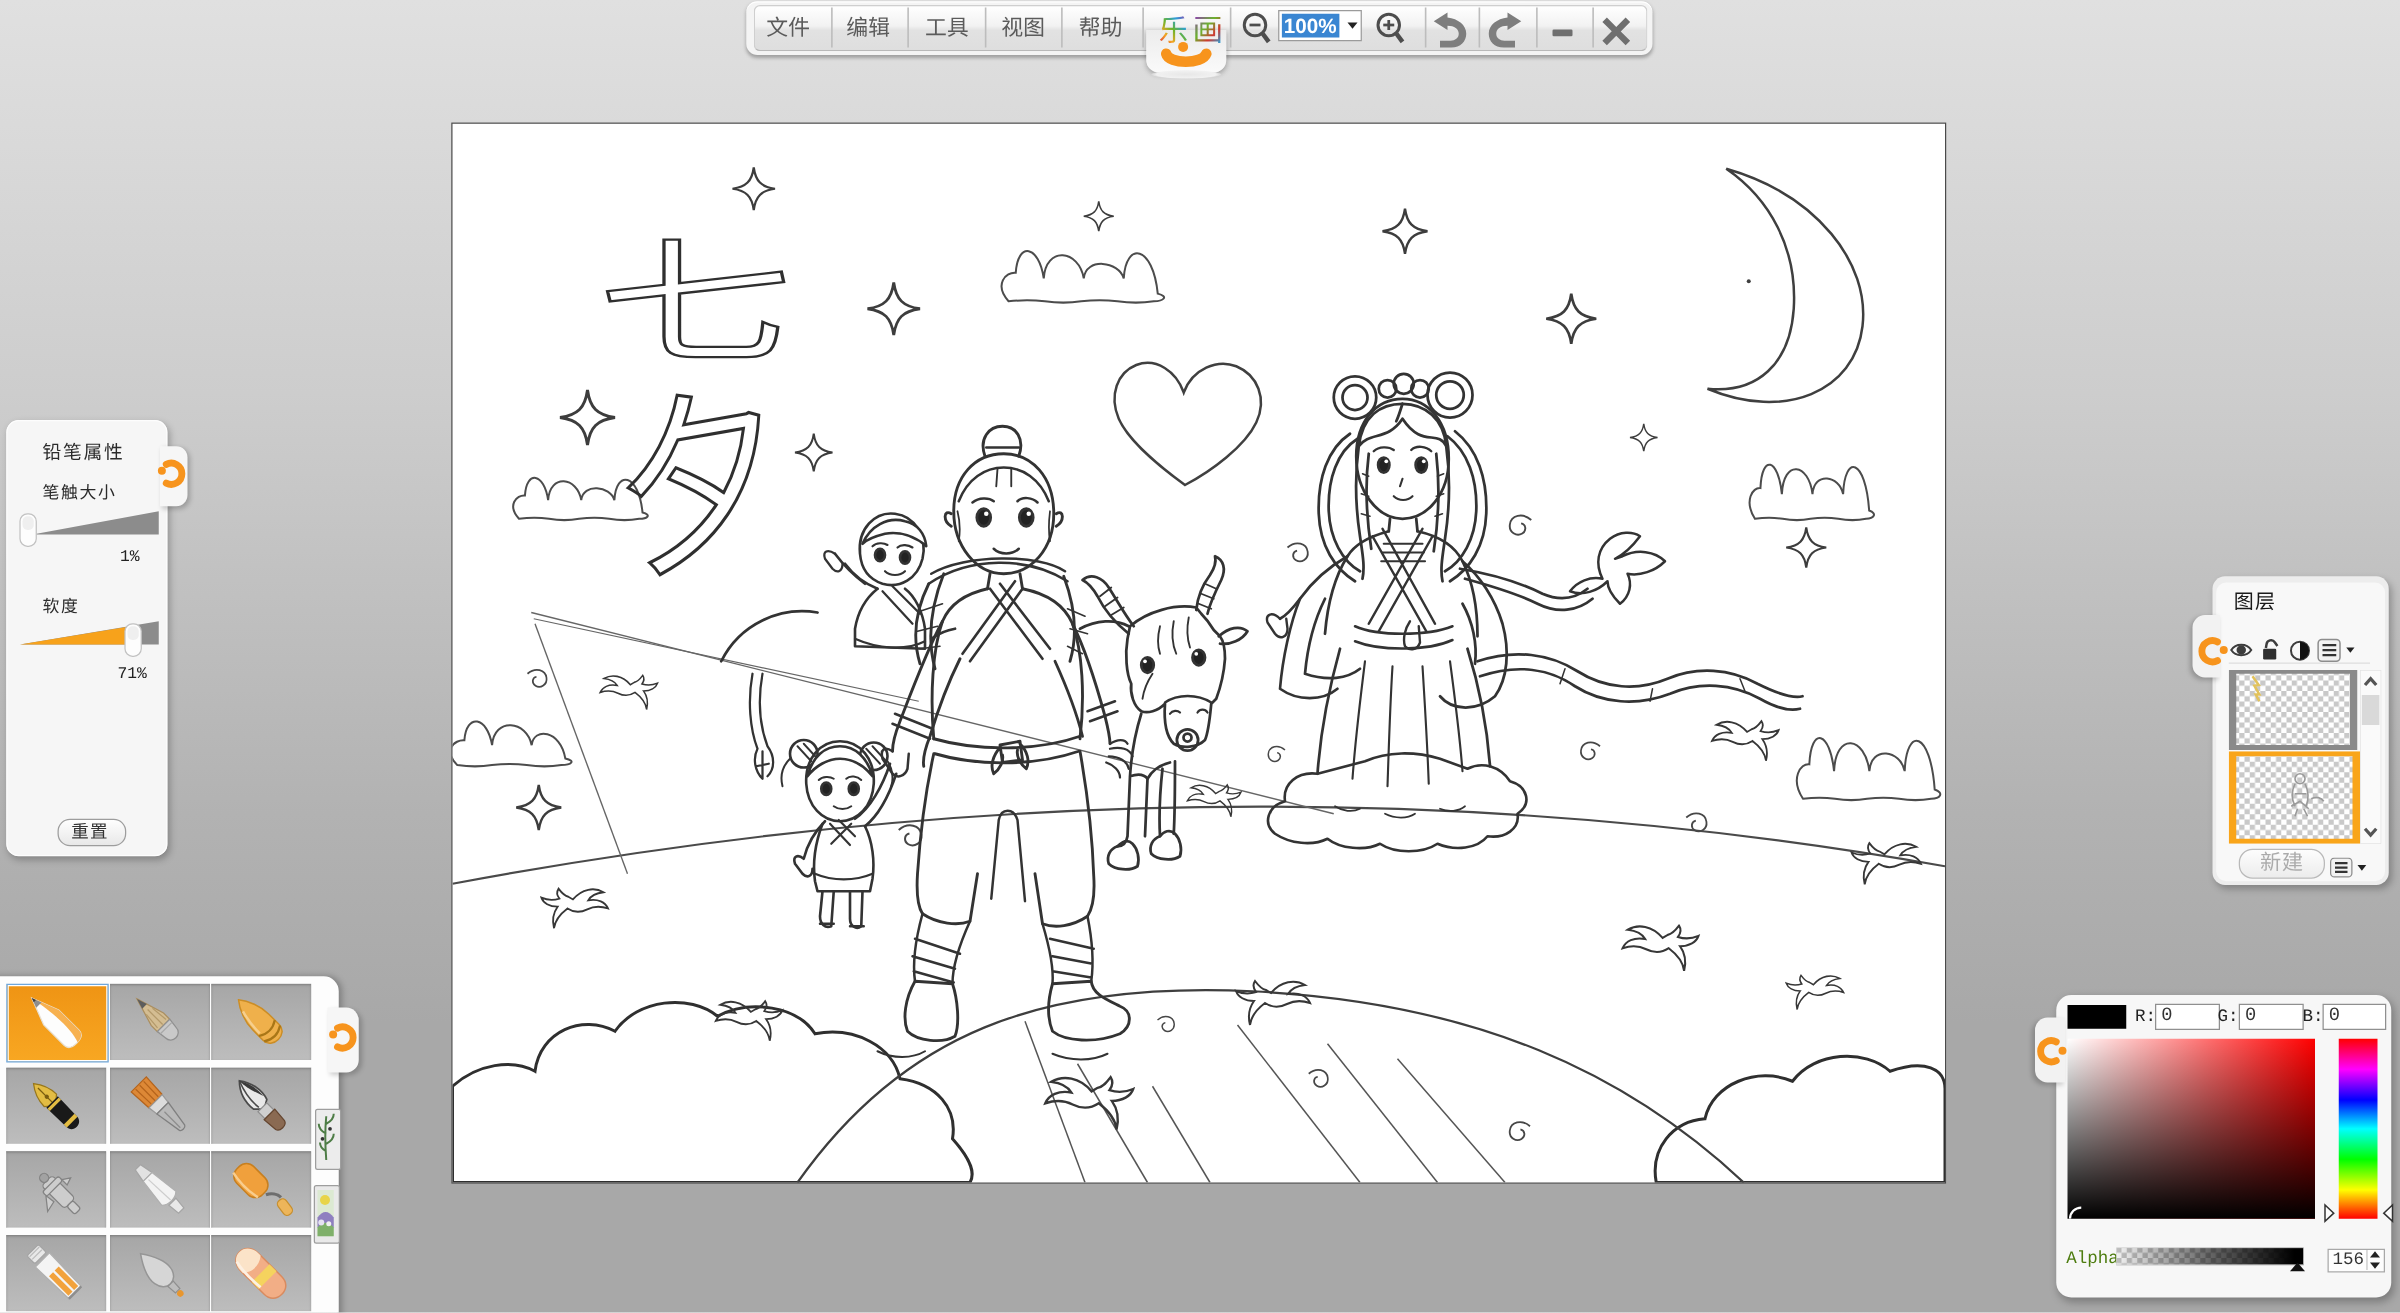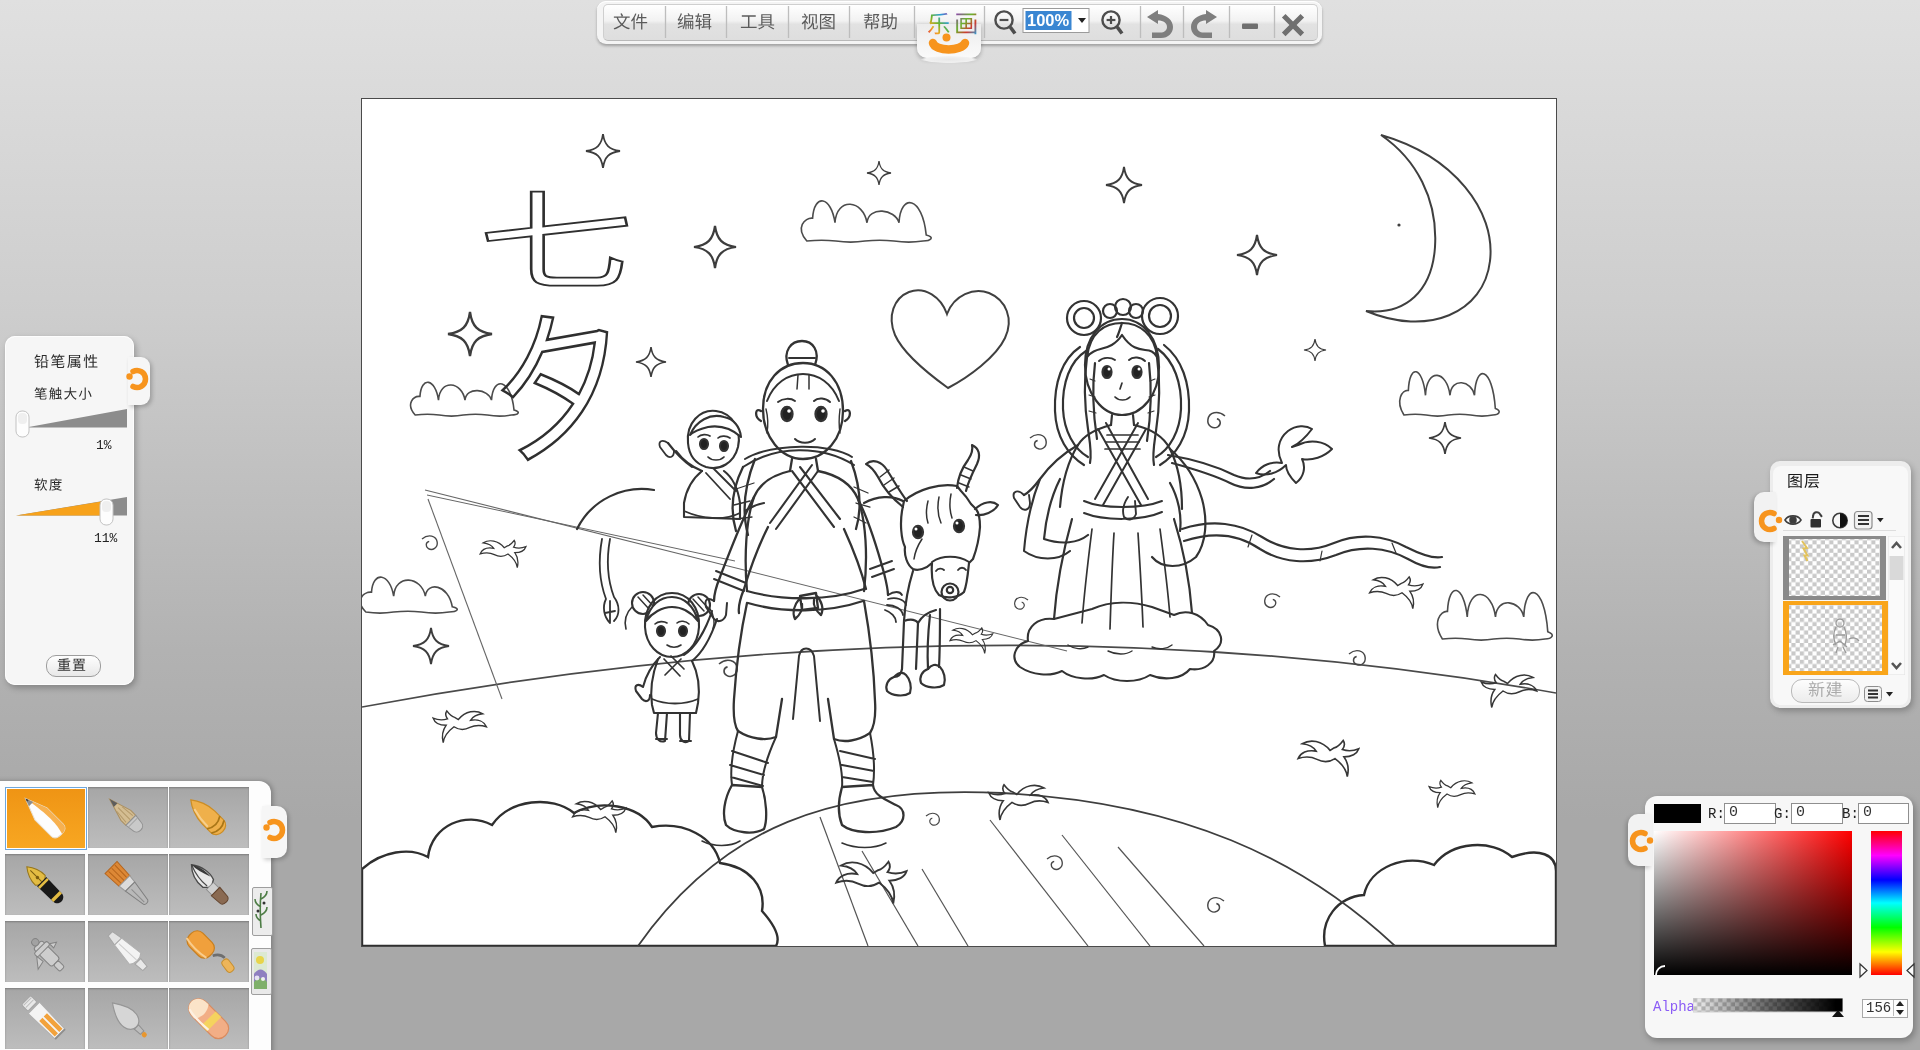--- a/index.html
+++ b/index.html
@@ -353,21 +353,21 @@
 <svg style="position:absolute;left:34px;top:478px;overflow:visible" width="1" height="1">
     <use href="#g36719" transform="translate(0,11.61) scale(0.0135,-0.0135)" fill="#2b2b2b"></use>
     <use href="#g24230" transform="translate(14.8,11.61) scale(0.0135,-0.0135)" fill="#2b2b2b"></use>
   </svg>
 <svg class="abs" style="left:5px;top:488px" width="129" height="50">
 <path d="M11,27.5 L122,9 L122,27.5 Z" fill="#8c8c8c"></path>
 <path d="M11,27.5 L101,12.8 L101,27.5 Z" fill="#f7a21b"></path>
 <rect x="95" y="11" width="13" height="26" rx="6" fill="#fdfdfd" stroke="#c2c2c2"></rect>
 <rect x="97" y="13" width="9" height="11" rx="4" fill="#efefef"></rect>
   </svg>
-<div class="abs" style="left:94px;top:531px;width:40px;font:13px 'Liberation Mono';color:#222">11%</div>
+<div class="abs" style="left:94px;top:531px;width:40px;font:13px 'Liberation Mono';color:#222">71%</div>
 <div class="abs" style="left:46px;top:655px;width:53px;height:20px;border:1px solid #9d9d9d;border-radius:10px;background:linear-gradient(180deg,#fefefe,#e8e8e8)"></div>
 <svg style="position:absolute;left:57px;top:658px;overflow:visible" width="1" height="1">
     <use href="#g37325" transform="translate(0,12.04) scale(0.014,-0.014)" fill="#333"></use>
     <use href="#g32622" transform="translate(15,12.04) scale(0.014,-0.014)" fill="#333"></use>
   </svg>
 <div class="abs" style="left:-10px;top:781px;width:281px;height:280px;background:#fdfdfd;border-radius:0 12px 0 0;box-shadow:2px 0 5px rgba(0,0,0,0.25)"></div>
 <div class="abs" style="left:262px;top:806px;width:25px;height:52px;background:#f6f6f6;border-radius:0 10px 10px 0;box-shadow:2px 2px 4px rgba(0,0,0,0.2)"></div>
 <svg class="abs" style="left:265px;top:813px;overflow:visible" width="22" height="34">
 <path d="M5,9.5 A 8.5,8.5 0 1 1 5,24.5" fill="none" stroke="#f7941d" stroke-width="5.5" stroke-linecap="round"></path>
 <circle cx="1.5" cy="14.5" r="3.2" fill="#f7941d"></circle>
@@ -560,21 +560,21 @@
 <div class="abs" style="left:1858px;top:803px;width:45px;height:19px;background:#fff;border:1px solid #8f8f8f;font:15px 'Liberation Mono';color:#333;padding-left:4px">0</div>
 <div class="abs" style="left:1654px;top:831px;width:198px;height:144px;background:linear-gradient(to top, #000, rgba(0,0,0,0)), linear-gradient(to right, #fff, #f00)"></div>
 <svg class="abs" style="left:1654px;top:961px" width="22" height="14">
     <path d="M2,14 a9,9 0 0 1 9,-9" fill="none" stroke="#fff" stroke-width="1.8"></path>
   </svg>
 <div class="abs" style="left:1871px;top:831px;width:31px;height:144px;background:linear-gradient(180deg,#f00 0%,#f0f 17%,#00f 34%,#0ff 50%,#0f0 67%,#ff0 84%,#f00 100%)"></div>
 <svg class="abs" style="left:1858px;top:962px" width="58" height="18">
 <path d="M2,2 L2,15 L9,8.5 Z" fill="#fdfdfd" stroke="#333" stroke-width="1.2"></path>
 <path d="M56,2 L56,15 L49,8.5 Z" fill="#fdfdfd" stroke="#333" stroke-width="1.2"></path>
   </svg>
-<div class="abs" style="left:1653px;top:999px;font:14px 'Liberation Mono';color:#8b5cf6">Alpha</div>
+<div class="abs" style="left:1653px;top:999px;font:14px 'Liberation Mono';color:#4d7c0f">Alpha</div>
 <svg class="abs" style="left:1693px;top:998px" width="150" height="15">
 <rect width="150" height="14" fill="url(#chk)"></rect>
 <rect width="150" height="14" fill="url(#agrad)"></rect>
 <rect width="150" height="14" fill="none" stroke="#cfcfcf"></rect>
   </svg>
 <svg width="0" height="0" style="position:absolute">
     <defs>
       <linearGradient id="agrad" x1="0" y1="0" x2="1" y2="0">
 <stop offset="0" stop-color="#000" stop-opacity="0.05"></stop>
         <stop offset="0.5" stop-color="#000" stop-opacity="0.6"></stop>

